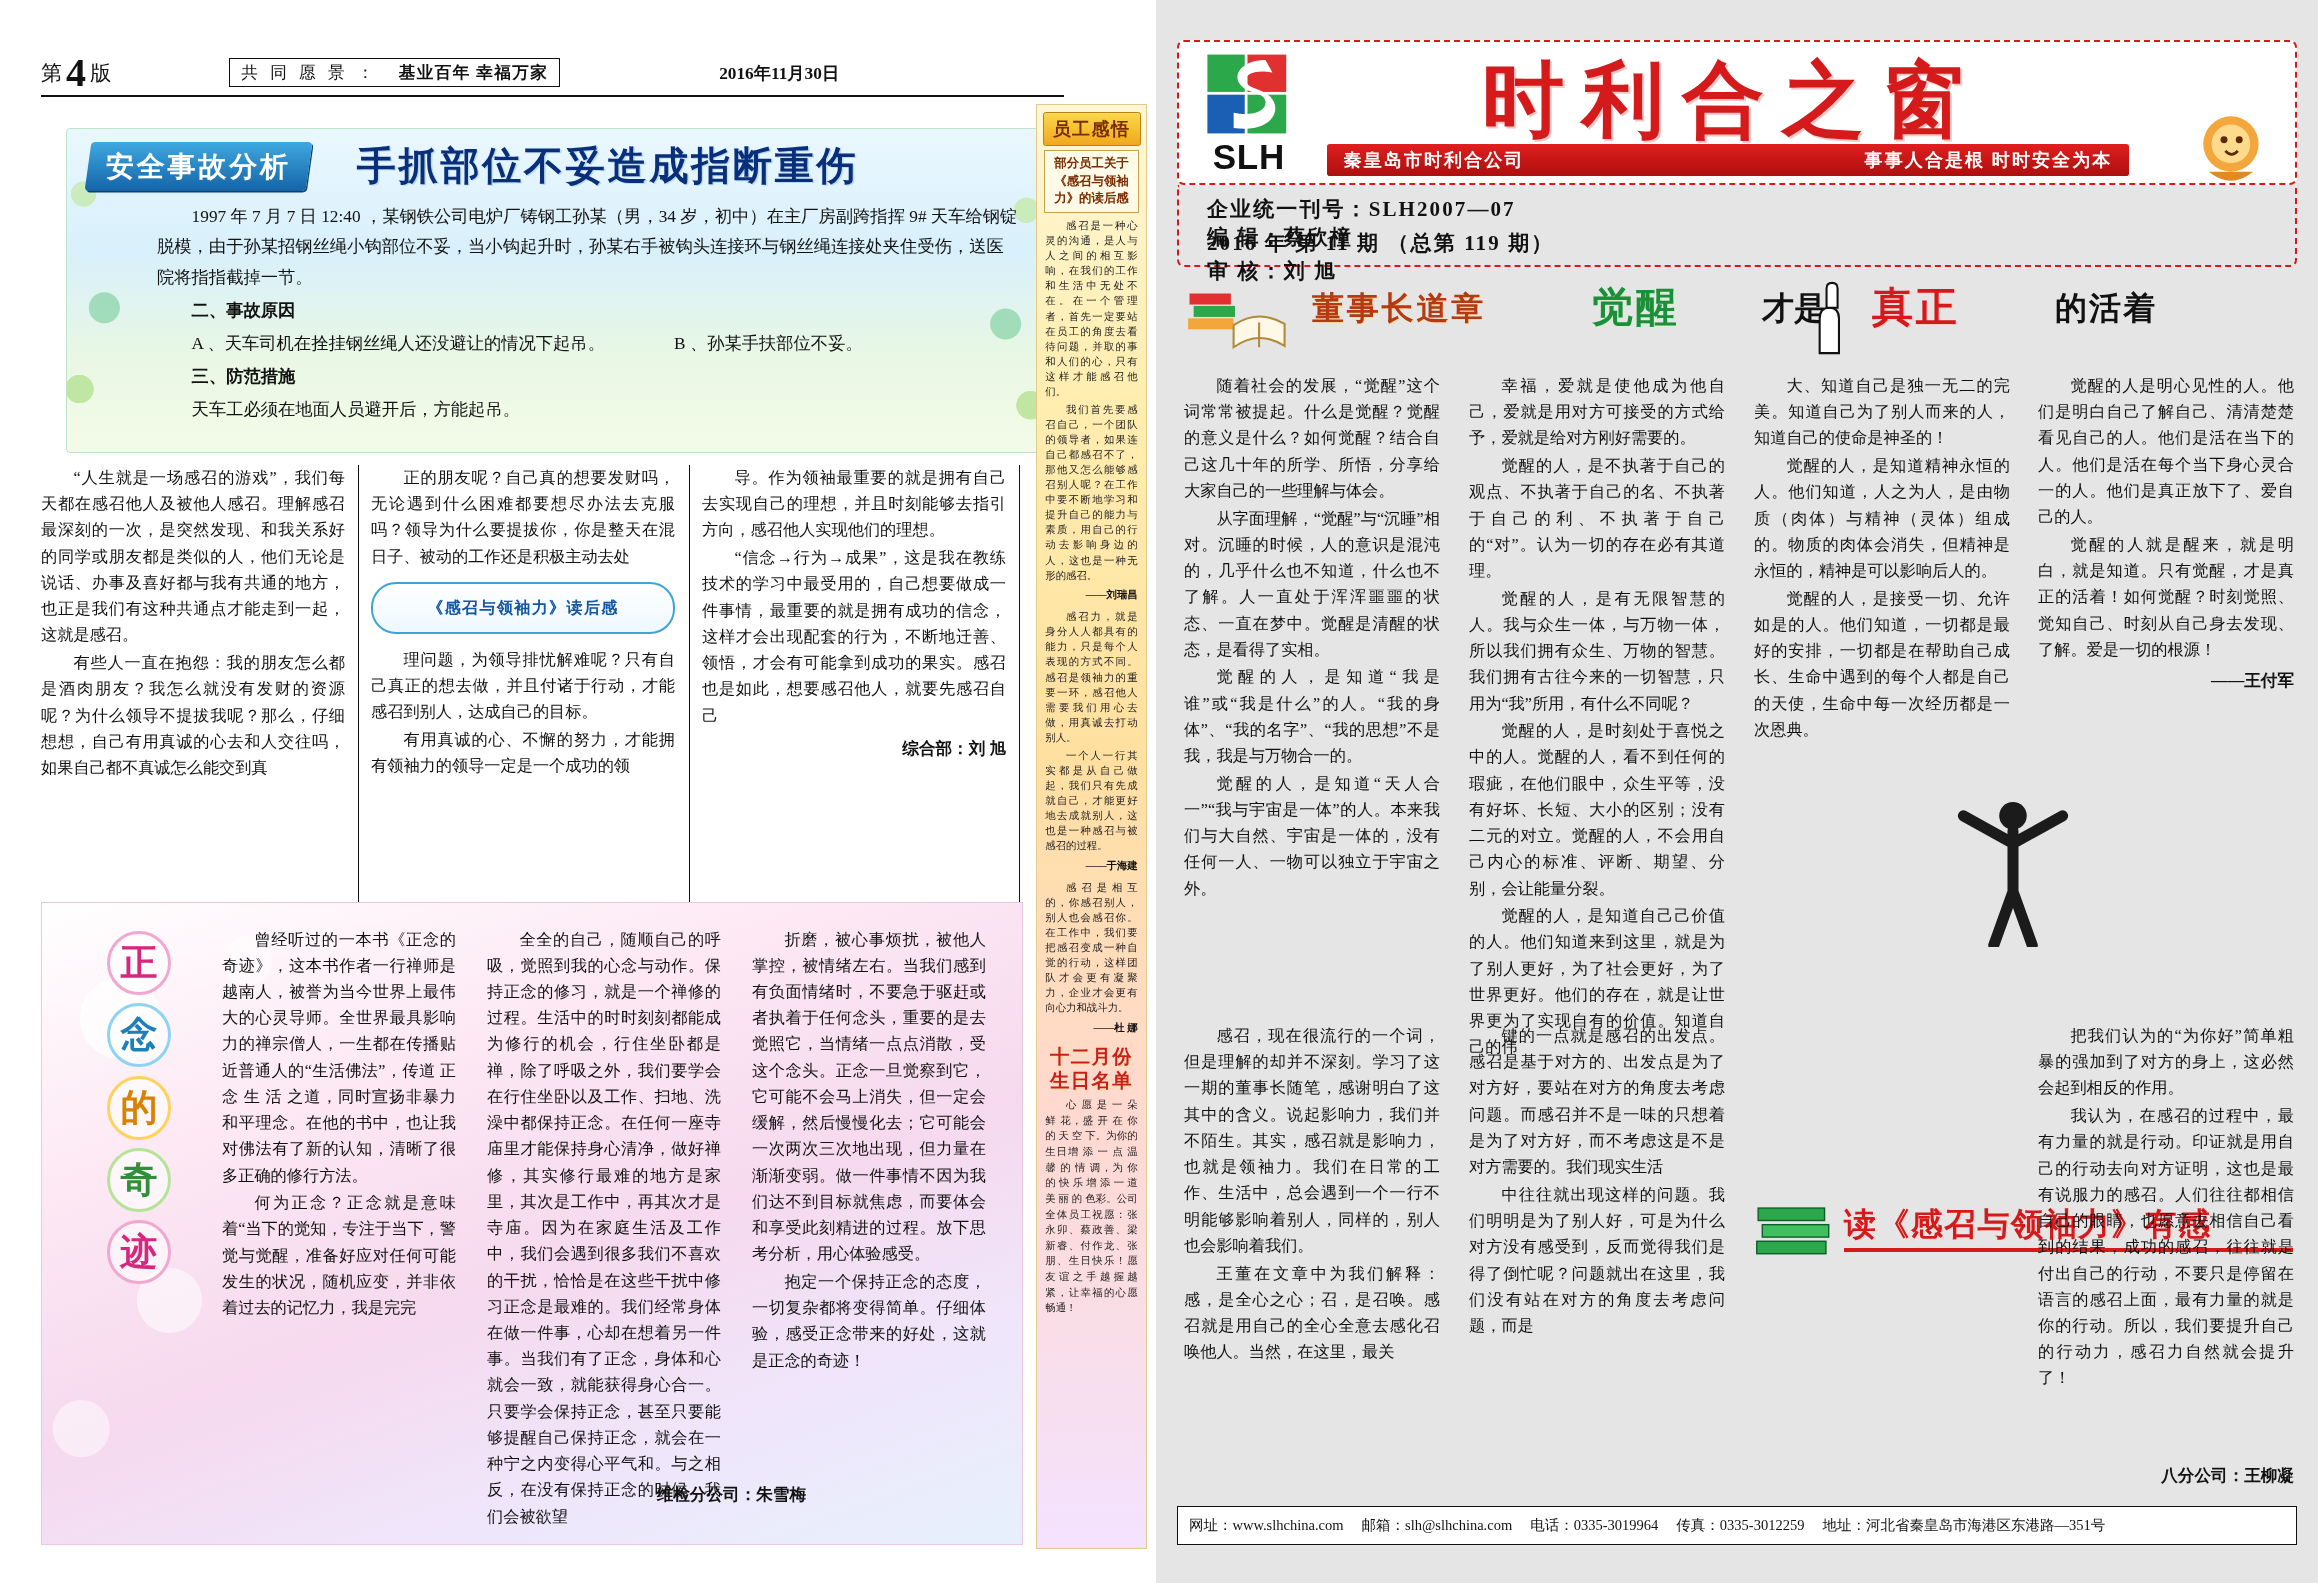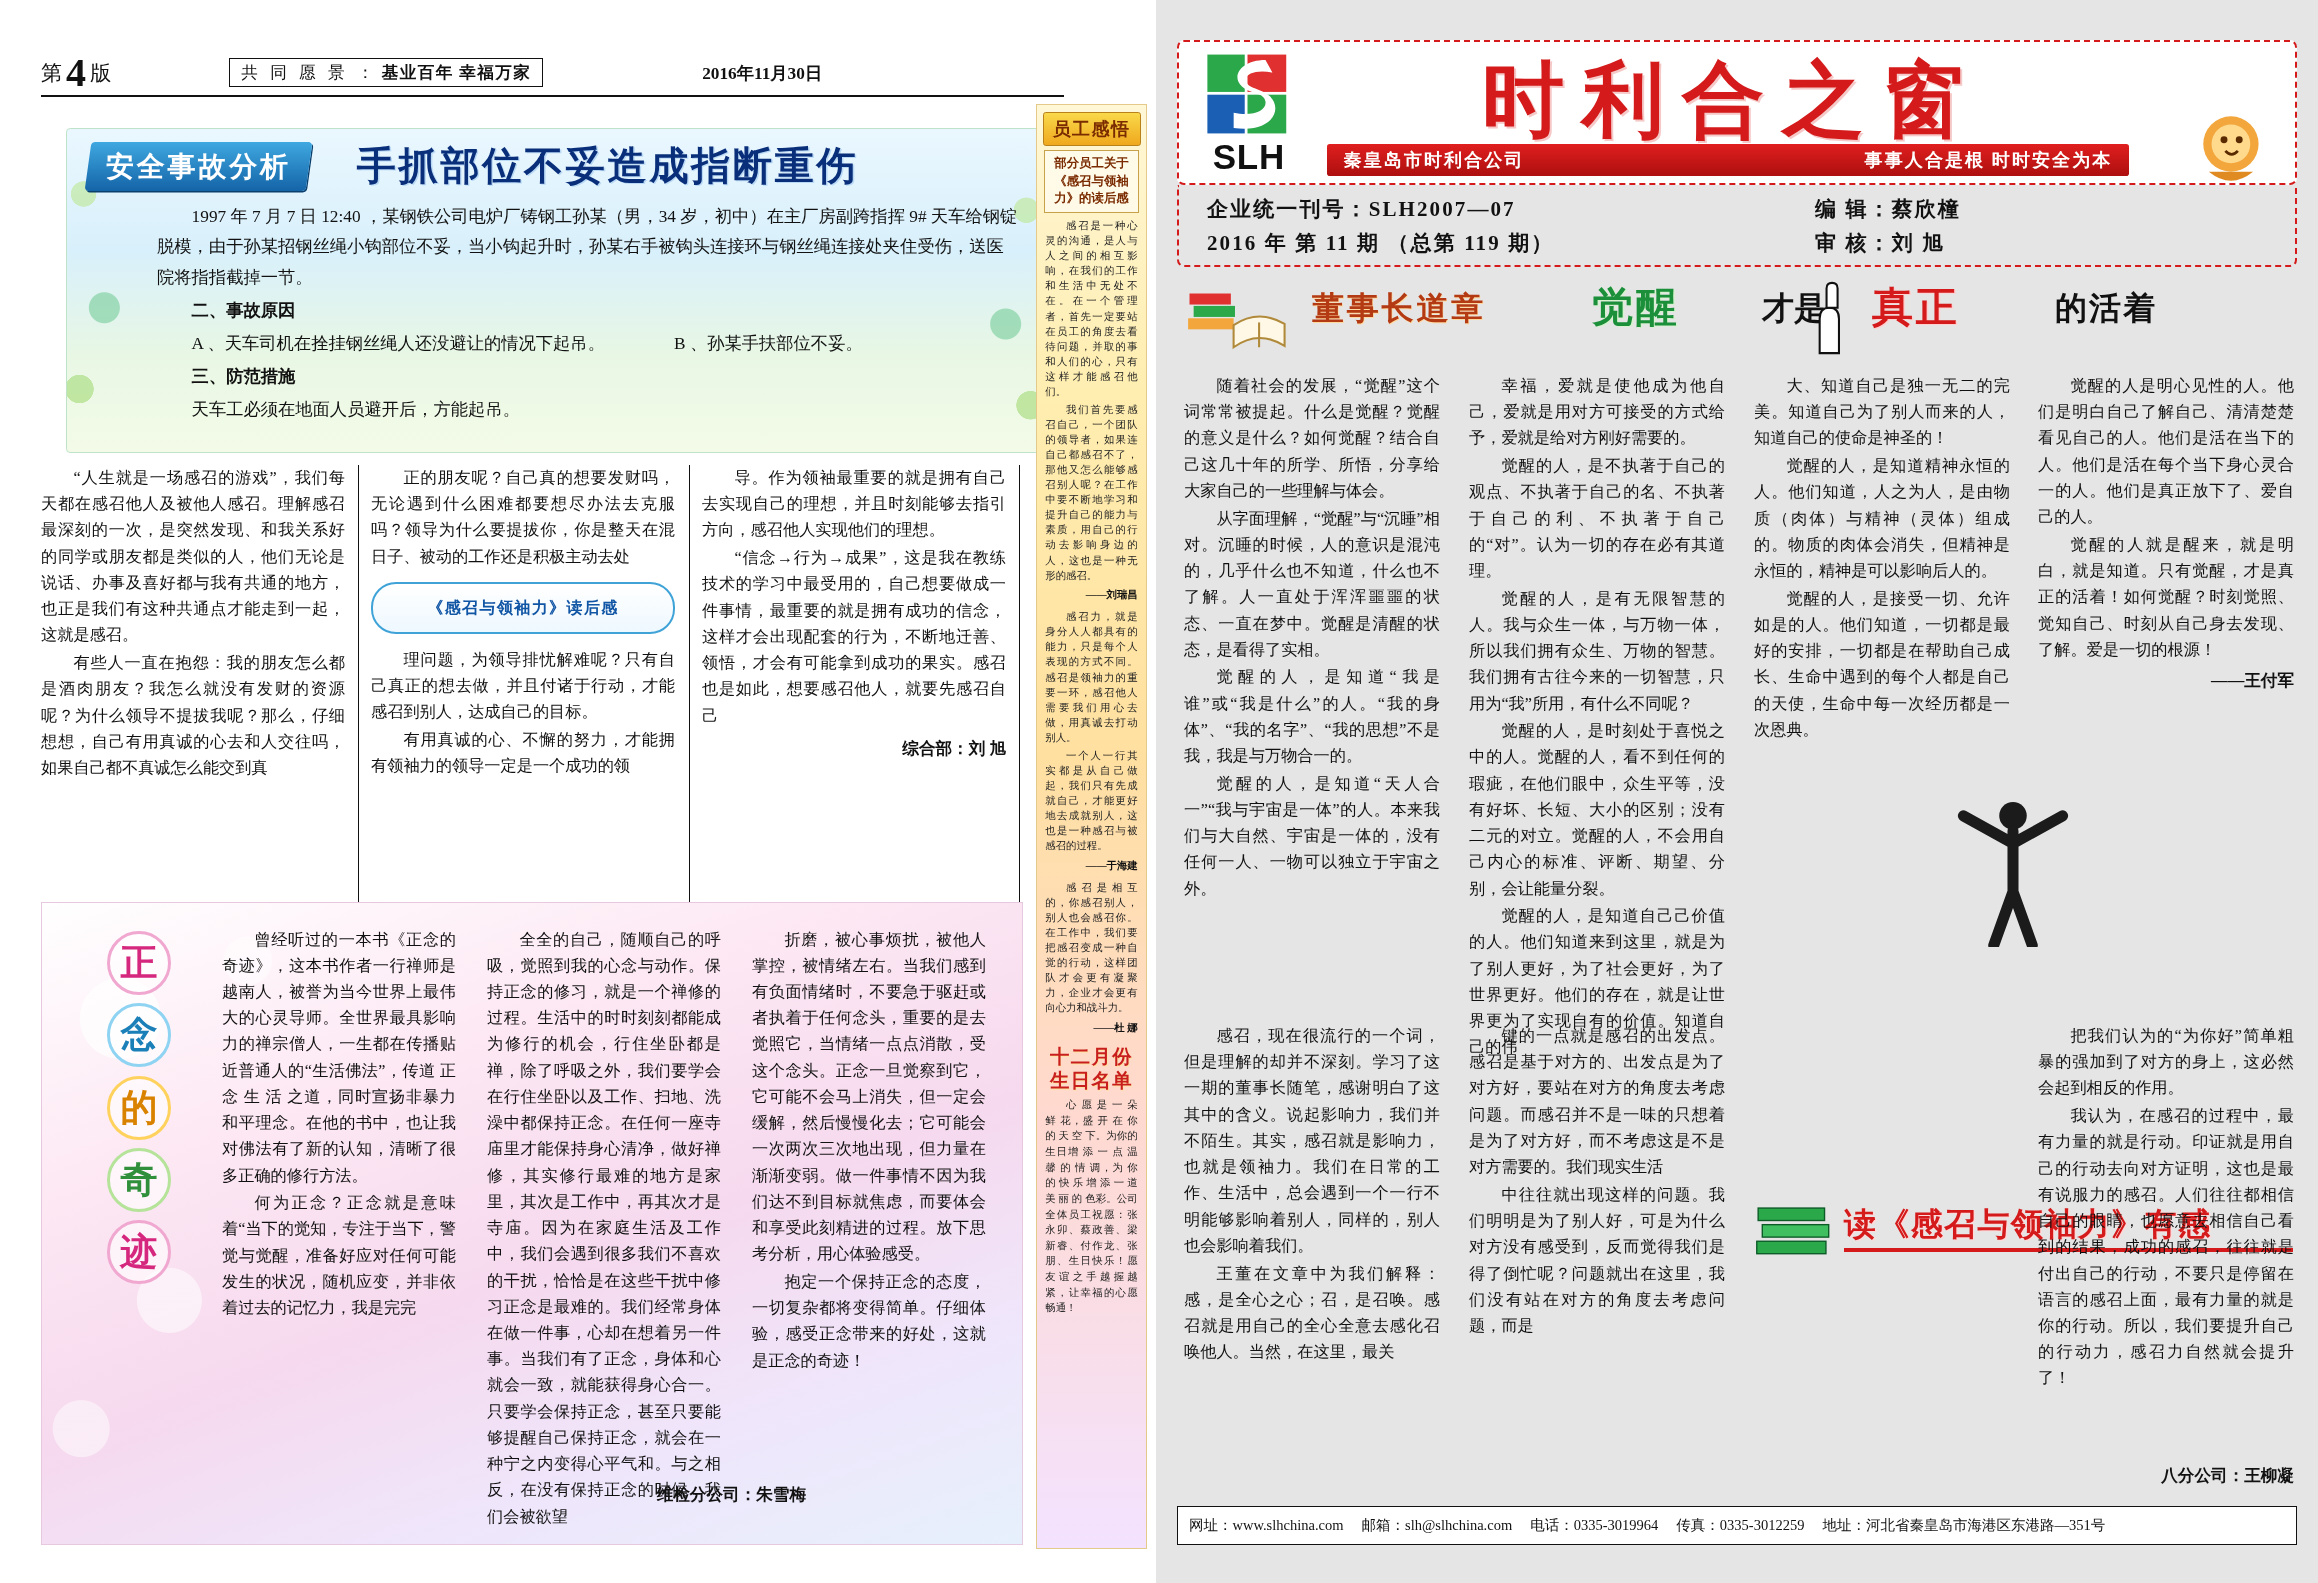--- a/index.html
+++ b/index.html
@@ -13,21 +13,21 @@
     overflow:hidden;
   }
   .page { position:absolute; inset:0; display:flex; }
 
   
   .left-page { position:absolute; left:0; top:0; width:1103px; height:1584px; background:#fff; }
   .left-header { position:absolute; left:41px; top:52px; width:1023px; height:41px; display:flex; align-items:center; }
   .pg-label { font-size:21px; color:#111; }
   .pg-num { font-size:40px; font-weight:bold; color:#111; margin:0 4.1px; line-height:1; }
   .pg-ban { font-size:21px; color:#111; }
-  .vision-box { border:0.7px solid #111; margin-left:118px; padding:2.8px 11px; font-size:16.6px; letter-spacing:1.4px; display:flex; gap:4px; align-items:center; }
+  .vision-box { border:0.7px solid #111; margin-left:118px; padding:2.8px 11px; font-size:16.6px; letter-spacing:1.4px; display:flex; gap:21px; align-items:center; }
   .vision-label { letter-spacing:4.1px; }
   .vision-text { font-weight:bold; letter-spacing:1.4px; }
   .date-text { margin-left:159px; font-size:17.3px; font-weight:bold; }
   .hr-main { position:absolute; left:41px; top:95px; width:1023px; height:2.1px; background:#111; }
 
   
   .accident-box { position:absolute; left:66px; top:128px; width:978px; height:325px; overflow:hidden;
     background:linear-gradient(180deg,#eaf7ff 0%, #d8f0fb 38%, #e8f7e4 70%, #f3fbe8 100%);
     border:1.4px solid #bfe3c9; border-radius:4.1px; }
   .acc-deco-l { position:absolute; left:0; top:0; width:83px; height:325px;
@@ -134,21 +134,21 @@
   .mast-title { position:absolute; left:145px; top:4.1px; width:816px; text-align:center;
     font-size:82px; font-weight:bold; color:#d41a1a; letter-spacing:18px;
     font-family:"DejaVu Serif", serif; text-shadow:2.1px 2.1px 0 #f6c9c9; }
   .mast-strip { position:absolute; left:148px; top:102px; width:802px; height:32px;
     background:linear-gradient(180deg,#e01f1f,#ad0f0f); border-radius:2.8px; color:#fff;
     display:flex; align-items:center; justify-content:space-between; padding:0 16.6px; font-size:18px; font-weight:bold; letter-spacing:2.1px; }
   .lion { position:absolute; right:9.7px; top:66px; width:104px; height:83px; }
 
   .mast-meta { position:absolute; left:21px; top:185px; width:1120px; height:82px;
     border:2.1px dashed #d41a1a; border-top:none; border-radius:0 0 7px 7px; }
-  .meta-row { position:absolute; left:28px; width:1065px; display:flex; font-size:21px; font-weight:bold; }
+  .meta-row { position:absolute; left:28px; width:1065px; display:flex; font-size:21px; font-weight:bold;flex-direction:column; }
   .meta-row.r1 { top:9.7px; } .meta-row.r2 { top:44px; }
   .meta-a { width:608px; letter-spacing:2.1px; }
   .meta-b { width:429px; letter-spacing:2.1px; }
 
   
   .chair-box { position:absolute; left:21px; top:277px; width:1120px; height:83px; overflow:hidden; }
   .books { position:absolute; left:7px; top:4.1px; width:124px; height:76px; }
   .chair-tag { position:absolute; left:135px; top:9.7px; font-size:32px; font-weight:bold; color:#b33a12;
     letter-spacing:2.8px; text-shadow:0.7px 0.7px 0 #ffd9a0; }
   .chair-awake { position:absolute; left:415px; top:2.8px; font-size:41px; font-weight:bold; color:#1b8f3a; letter-spacing:2.8px;

